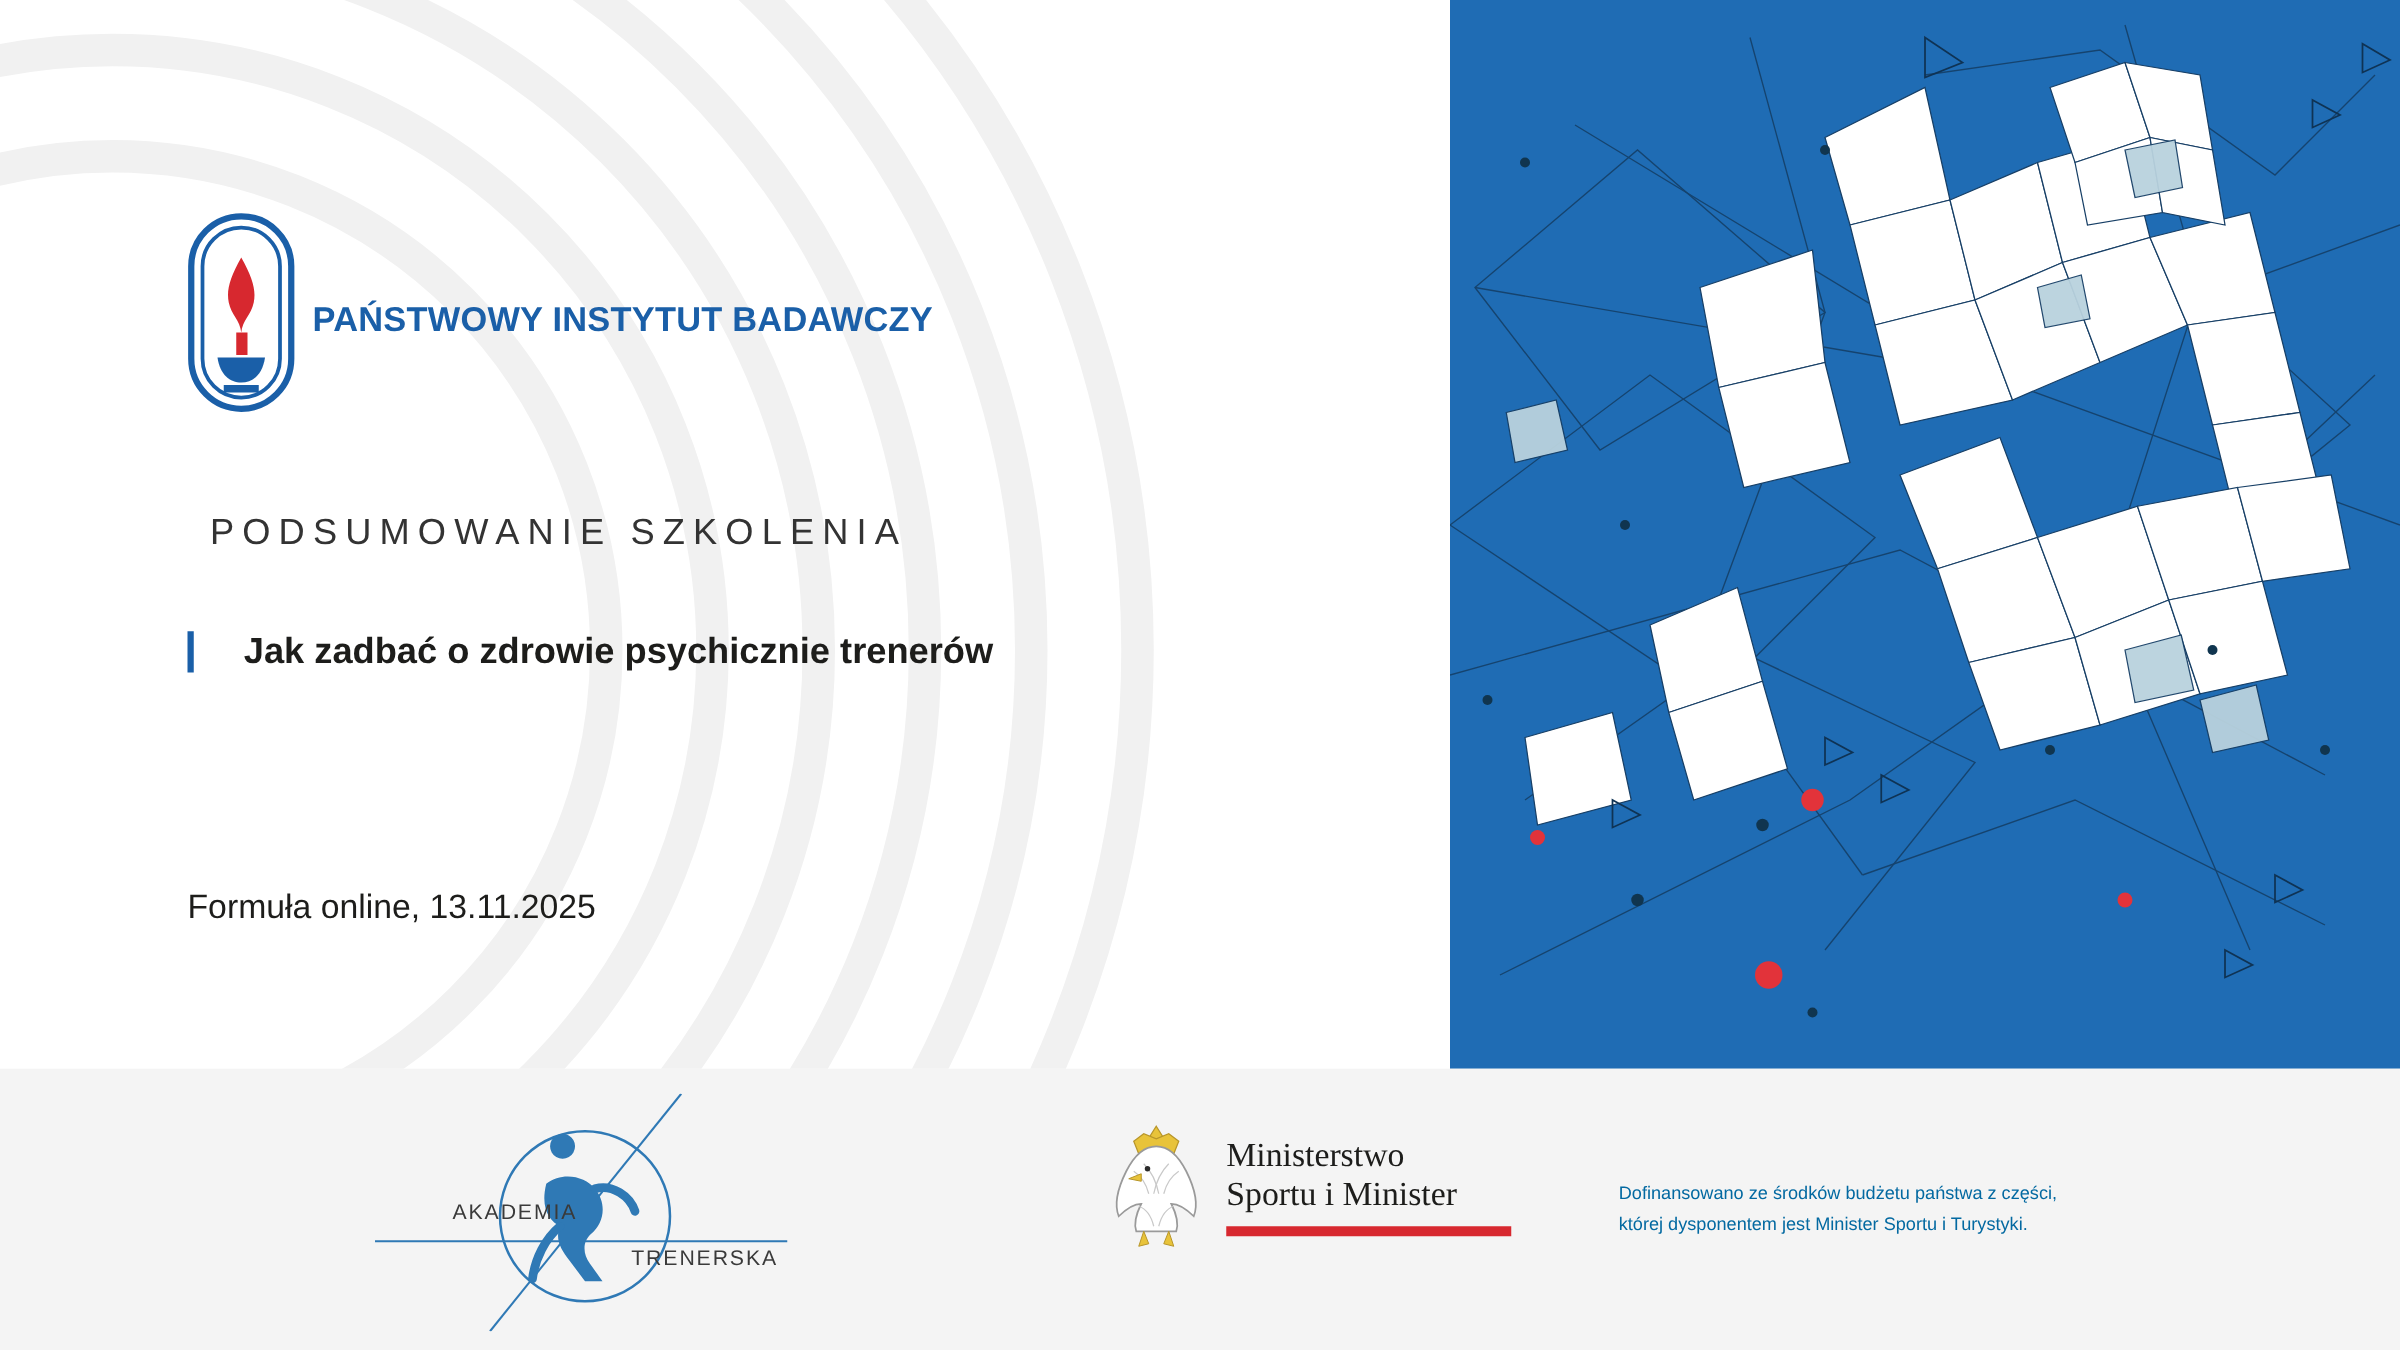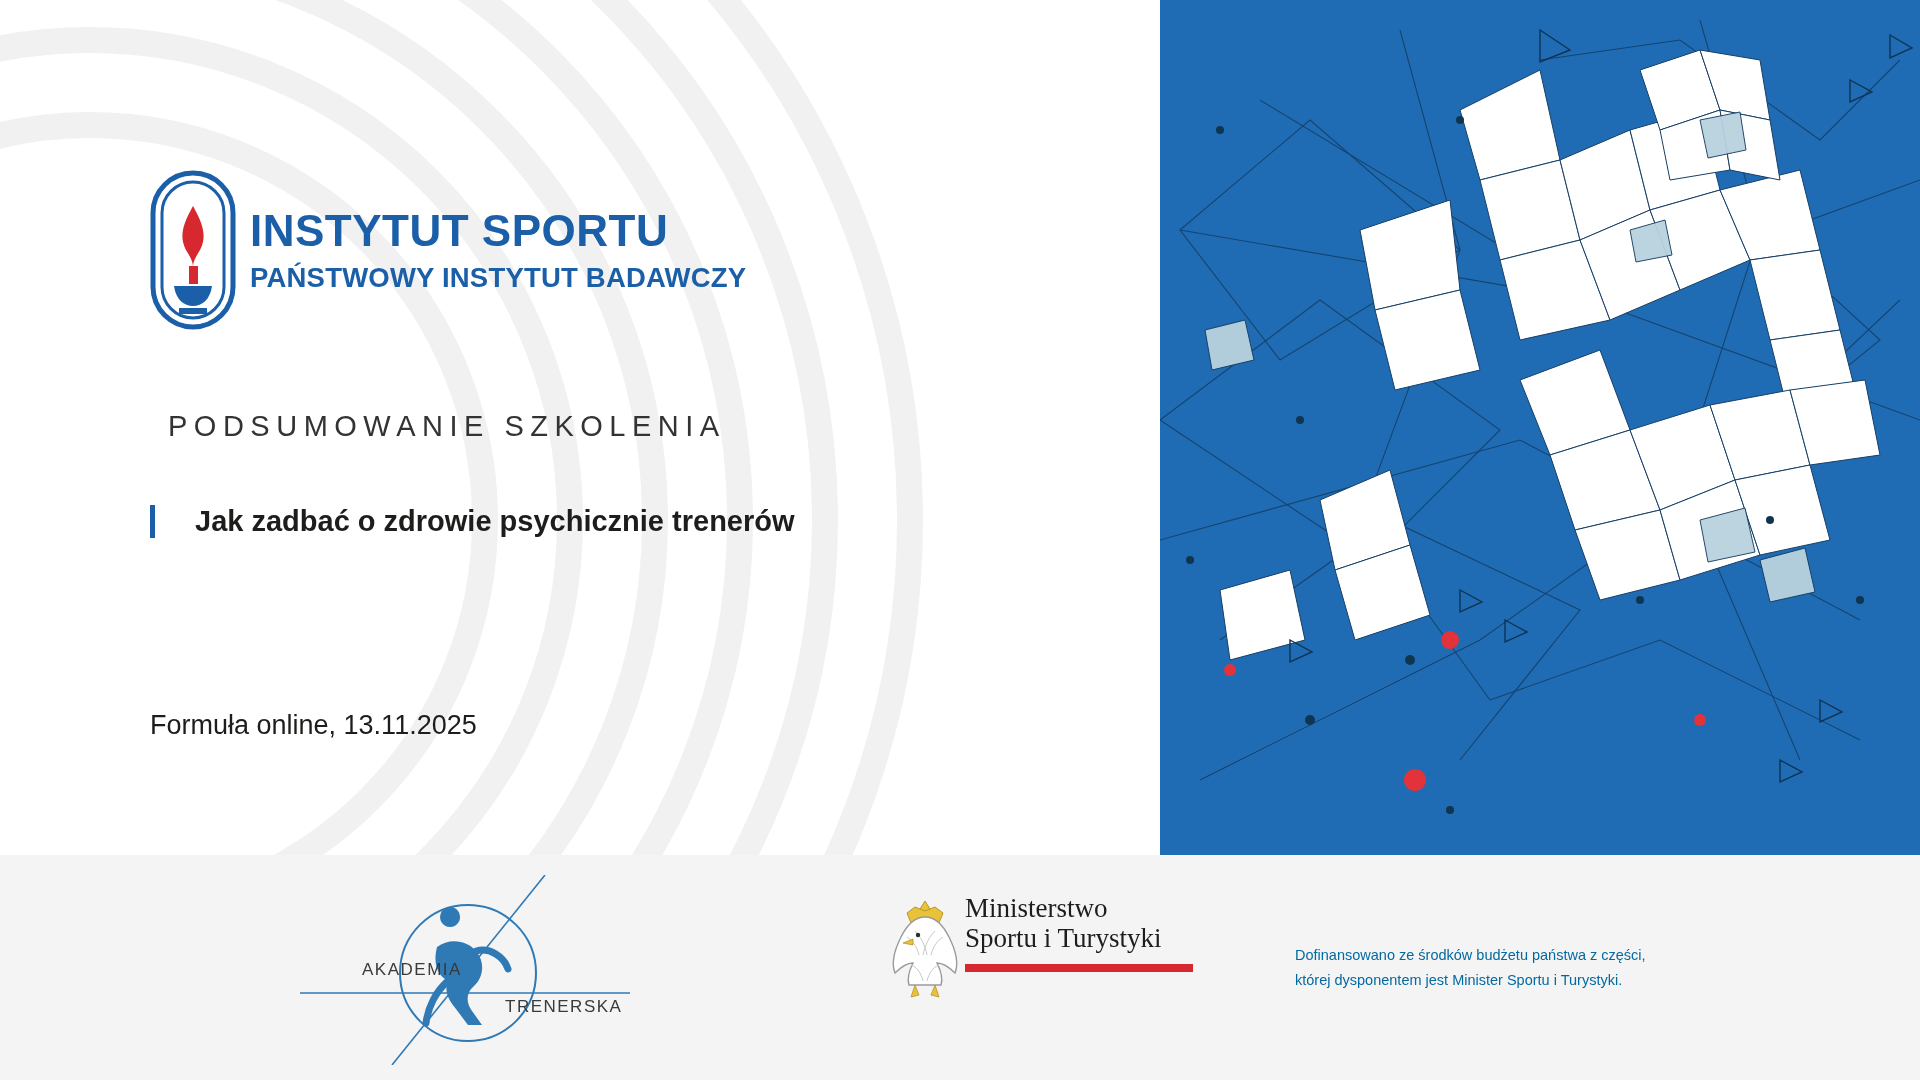--- a/index.html
+++ b/index.html
@@ -168,21 +168,22 @@
     top: 20px;
     width: 330px;
     height: 190px;
   }
 
   .ministerstwo {
     position: absolute;
     left: 885px;
     top: 38px;
     display: flex;
-    gap: 0;
+    align-items: center;
+    gap: 16px;
   }
 
   .eagle {
     width: 80px;
     height: 112px;
     flex: 0 0 auto;
   }
 
   .ministry-text {
     display: flex;
@@ -237,21 +238,20 @@
       <div class="logo-block">
         <svg class="logo-mark" viewBox="0 0 86 160">
           <rect x="3" y="3" width="80" height="154" rx="40" fill="#ffffff" stroke="#1a5fa8" stroke-width="5"></rect>
           <rect x="12" y="12" width="62" height="136" rx="31" fill="#ffffff" stroke="#1a5fa8" stroke-width="3"></rect>
           <path d="M43 36 C34 52 31 62 33 72 C35 82 42 86 43 96 C44 86 51 82 53 72 C55 62 52 52 43 36 Z" fill="#d7282f"></path>
           <rect x="39" y="96" width="9" height="18" fill="#d7282f"></rect>
           <path d="M24 116 H62 C60 130 52 136 43 136 C34 136 26 130 24 116 Z" fill="#1a5fa8"></path>
           <rect x="29" y="138" width="28" height="6" fill="#1a5fa8"></rect>
         </svg>
         <div class="logo-text">
-          <div class="logo-title">INSTYTUT SPORTU</div>
           <div class="logo-sub">PAŃSTWOWY INSTYTUT BADAWCZY</div>
         </div>
       </div>
 
       <div class="eyebrow">PODSUMOWANIE SZKOLENIA</div>
 
       <div class="title-wrap">
         <div class="title-bar"></div>
         <div class="title-lines">
           <div class="title-line">Jak zadbać o zdrowie psychicznie trenerów</div>
@@ -386,21 +386,21 @@
             <path d="M26 72 C32 74 36 80 38 88"></path>
             <path d="M54 72 C48 74 44 80 42 88"></path>
           </g>
           <circle cx="33" cy="42" r="2.2" fill="#2b2b2b"></circle>
           <path d="M28 46 L18 50 L28 52 Z" fill="#e8c33a" stroke="#b8962a" stroke-width="0.8"></path>
           <path d="M30 92 L26 104 L34 102 Z" fill="#e8c33a" stroke="#b8962a" stroke-width="0.8"></path>
           <path d="M50 92 L54 104 L46 102 Z" fill="#e8c33a" stroke="#b8962a" stroke-width="0.8"></path>
         </svg>
         <div class="ministry-text">
           <div class="ministry-line">Ministerstwo</div>
-          <div class="ministry-line">Sportu i Turystyki</div>
+          <div class="ministry-line">Sportu i Minister</div>
           <div class="ministry-rule"></div>
         </div>
       </div>
 
       <div class="funding" style="position:absolute; left:1295px; top:88px;">
         <div>Dofinansowano ze środków budżetu państwa z części,</div>
         <div>której dysponentem jest Minister Sportu i Turystyki.</div>
       </div>
 
     </div>

